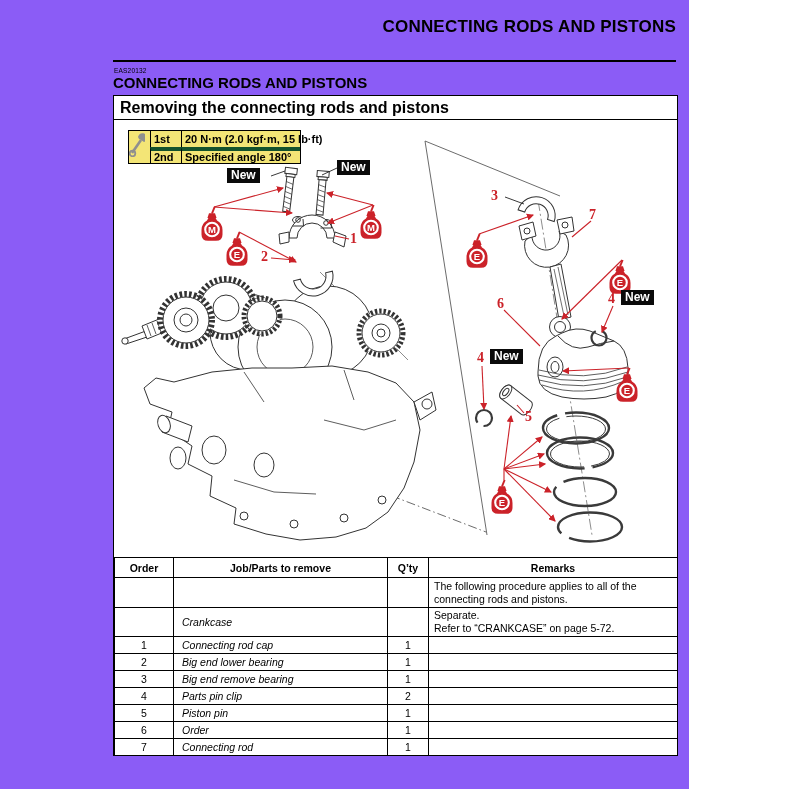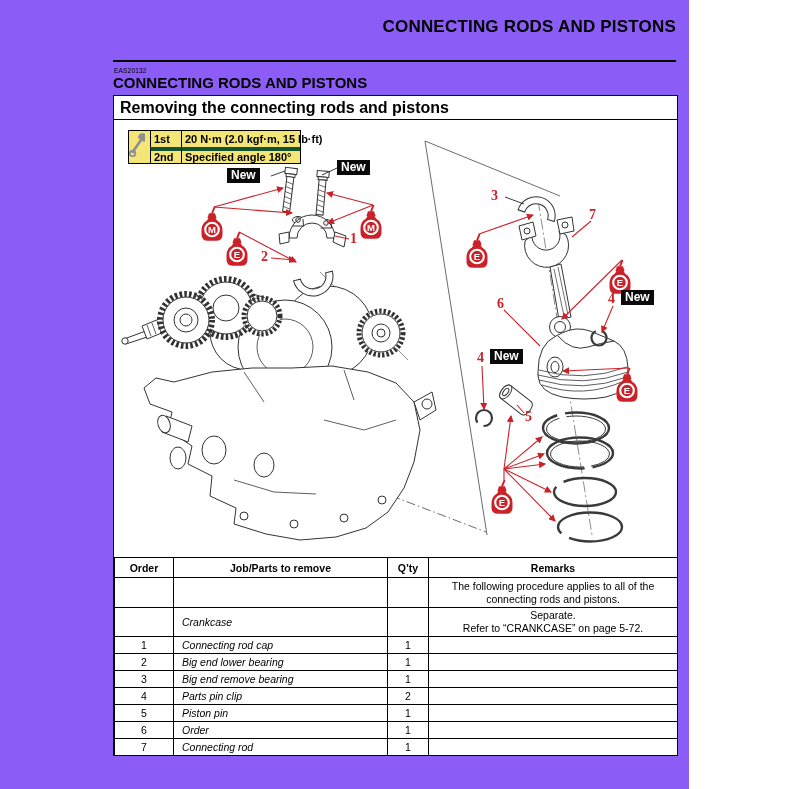--- a/index.html
+++ b/index.html
@@ -36,21 +36,21 @@
 
   .parts-table{width:100%;border-collapse:collapse;table-layout:fixed;border-top:1px solid #000;}
   .parts-table th,.parts-table td{border:1px solid #000;font-size:10.5px;padding:1px 5px;
     box-sizing:border-box;overflow:hidden;}
   .parts-table th{height:20px;font-weight:bold;text-align:center;padding:1px 2px;}
   .parts-table td{height:17px;}
   .parts-table .c-order,.parts-table .c-qty{text-align:center;}
   .parts-table .c-job{padding-left:8px;font-style:italic;}
   .parts-table tr.r-proc td{height:30px;}
   .parts-table tr.r-crank td{height:27px;}
-  .parts-table .rem{display:block;line-height:1.22;text-align:center;}
+  .parts-table .rem{display:block;line-height:1.22;}
 </style>
 </head>
 <body>
 
 <div class="page">
 
   <div class="running-header">CONNECTING RODS AND PISTONS</div>
   <div class="header-rule"></div>
   <div class="section-code">EAS20132</div>
   <h1 class="section-title">CONNECTING RODS AND PISTONS</h1>

